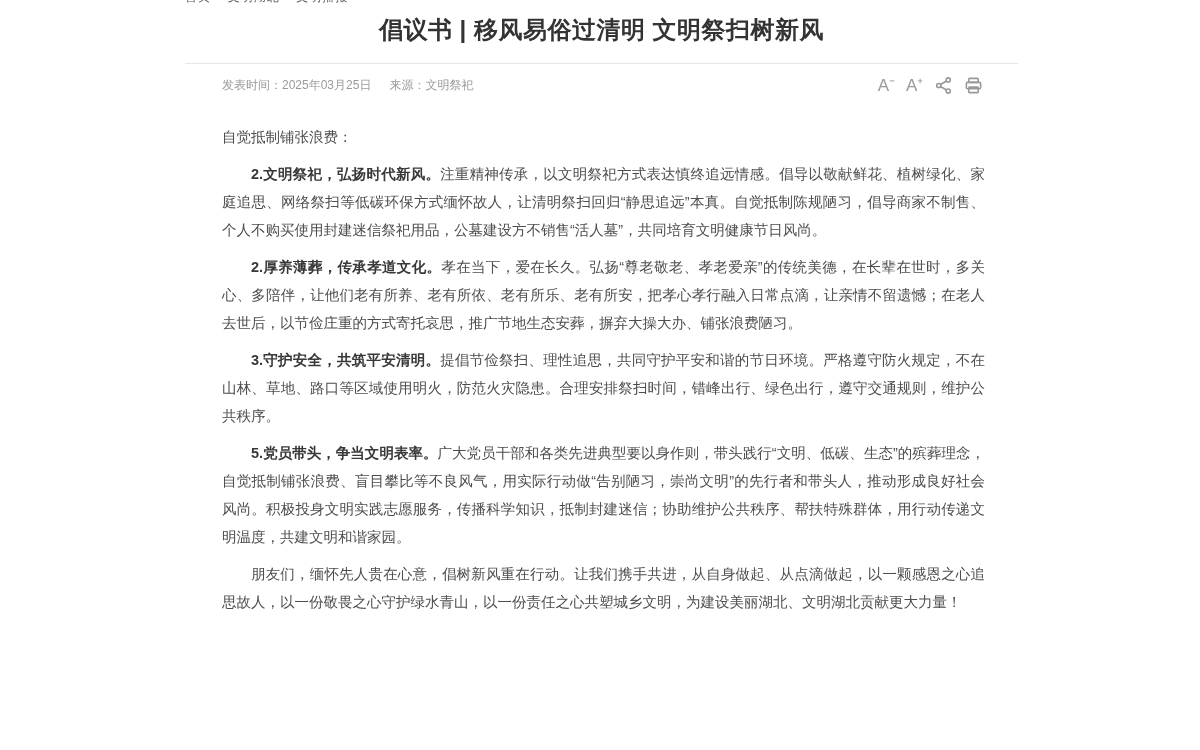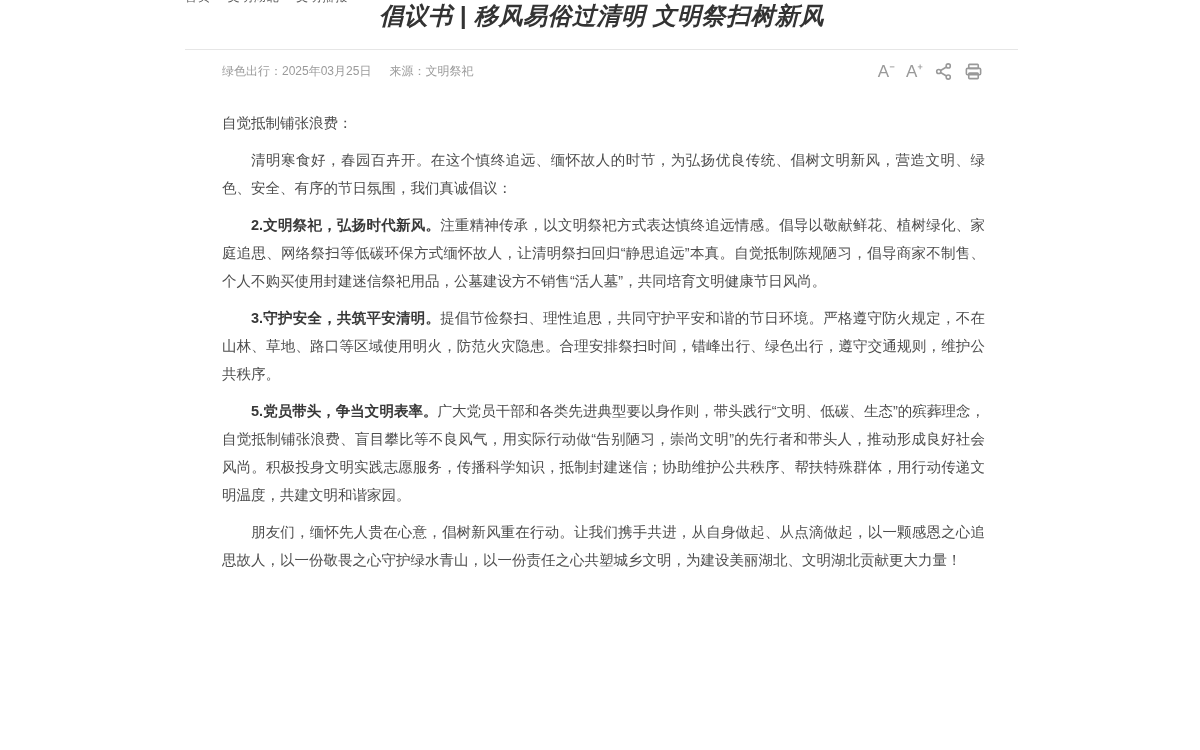--- a/index.html
+++ b/index.html
@@ -23,26 +23,26 @@
   .breadcrumb {
     position: absolute;
     top: -11px;
     left: 0px;
     font-size: 12px;
     color: #5a5a5a;
     letter-spacing: 1px;
     white-space: nowrap;
   }
   .article-title {
+    margin-top: 14px;
     text-align: center;
     font-size: 24px;
     font-weight: bold;
     color: #333333;
     letter-spacing: 0.5px;
-    font-style: italic;
   }
   .head-divider {
     margin-top: 17px;
     border: none;
     border-top: 1px solid #e6e6e6;
     height: 0;
   }
   .meta-row {
     margin-top: 12px;
     padding-left: 37px;
@@ -90,21 +90,21 @@
 <div class="page">
 
   <div class="breadcrumb">首页 &gt; 文明湖北 &gt; 文明播报</div>
 
   <h1 class="article-title">倡议书 | 移风易俗过清明 文明祭扫树新风</h1>
 
   <hr class="head-divider">
 
   <div class="meta-row">
     <div class="meta-left">
-      <span>绿色出行：2025年03月25日</span>
+      <span>发表时间：2025年03月25日</span>
       <span>来源：文明祭祀</span>
     </div>
     <div class="meta-tools">
       <button class="font-btn">A⁻</button>
       <button class="font-btn">A⁺</button>
       <span class="tool-icon">
         <svg width="19" height="19" viewBox="0 0 24 24" fill="none" stroke="#999999" stroke-width="2">
           <circle cx="18" cy="5" r="2.6"></circle>
           <circle cx="6" cy="12" r="2.6"></circle>
           <circle cx="18" cy="19" r="2.6"></circle>
@@ -118,21 +118,21 @@
           <rect x="3" y="8" width="18" height="8" rx="1.5"></rect>
           <rect x="6" y="14" width="12" height="7" rx="1"></rect>
         </svg>
       </span>
     </div>
   </div>
 
   <div class="article-body">
     <p>自觉抵制铺张浪费：</p>
     <div>
-        <p class="indent"><span>清明寒食好，春园百卉开。在这个慎终追远、缅怀故人的时节，为弘扬优良传统、倡树文明新风，营造文明、绿色、安全、有序的节日氛围，我们真诚倡议：</span></p>
         <p class="indent"><b>2.文明祭祀，弘扬时代新风。</b><span>注重精神传承，以文明祭祀方式表达慎终追远情感。倡导以敬献鲜花、植树绿化、家庭追思、网络祭扫等低碳环保方式缅怀故人，让清明祭扫回归“静思追远”本真。自觉抵制陈规陋习，倡导商家不制售、个人不购买使用封建迷信祭祀用品，公墓建设方不销售“活人墓”，共同培育文明健康节日风尚。</span></p>
+        <p class="indent"><b>2.厚养薄葬，传承孝道文化。</b><span>孝在当下，爱在长久。弘扬“尊老敬老、孝老爱亲”的传统美德，在长辈在世时，多关心、多陪伴，让他们老有所养、老有所依、老有所乐、老有所安，把孝心孝行融入日常点滴，让亲情不留遗憾；在老人去世后，以节俭庄重的方式寄托哀思，推广节地生态安葬，摒弃大操大办、铺张浪费陋习。</span></p>
         <p class="indent"><b>3.守护安全，共筑平安清明。</b><span>提倡节俭祭扫、理性追思，共同守护平安和谐的节日环境。严格遵守防火规定，不在山林、草地、路口等区域使用明火，防范火灾隐患。合理安排祭扫时间，错峰出行、绿色出行，遵守交通规则，维护公共秩序。</span></p>
         <p class="indent"><b>5.党员带头，争当文明表率。</b><span>广大党员干部和各类先进典型要以身作则，带头践行“文明、低碳、生态”的殡葬理念，自觉抵制铺张浪费、盲目攀比等不良风气，用实际行动做“告别陋习，崇尚文明”的先行者和带头人，推动形成良好社会风尚。积极投身文明实践志愿服务，传播科学知识，抵制封建迷信；协助维护公共秩序、帮扶特殊群体，用行动传递文明温度，共建文明和谐家园。</span></p>
         <p class="indent"><span>朋友们，缅怀先人贵在心意，倡树新风重在行动。让我们携手共进，从自身做起、从点滴做起，以一颗感恩之心追思故人，以一份敬畏之心守护绿水青山，以一份责任之心共塑城乡文明，为建设美丽湖北、文明湖北贡献更大力量！</span></p>
       </div>
   </div>
 
 </div>
 
 </body></html>

